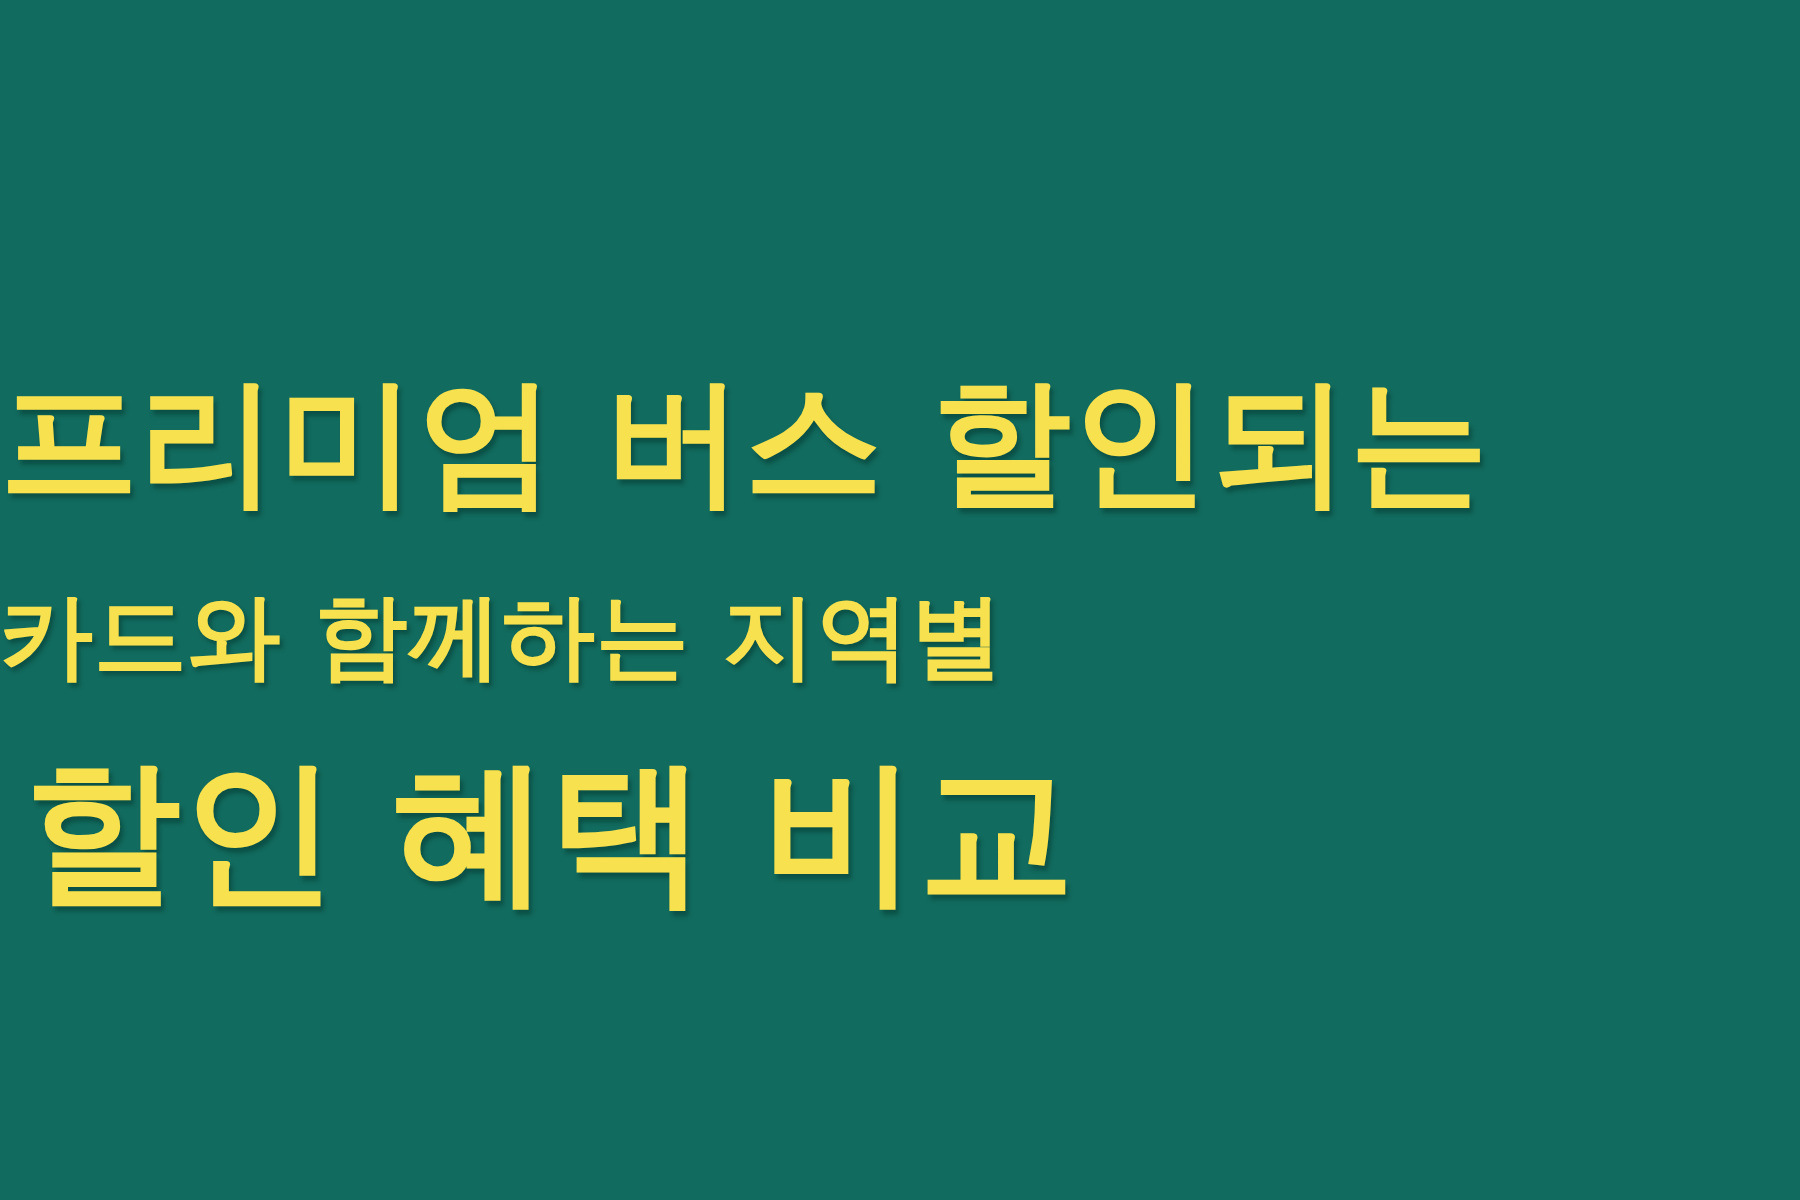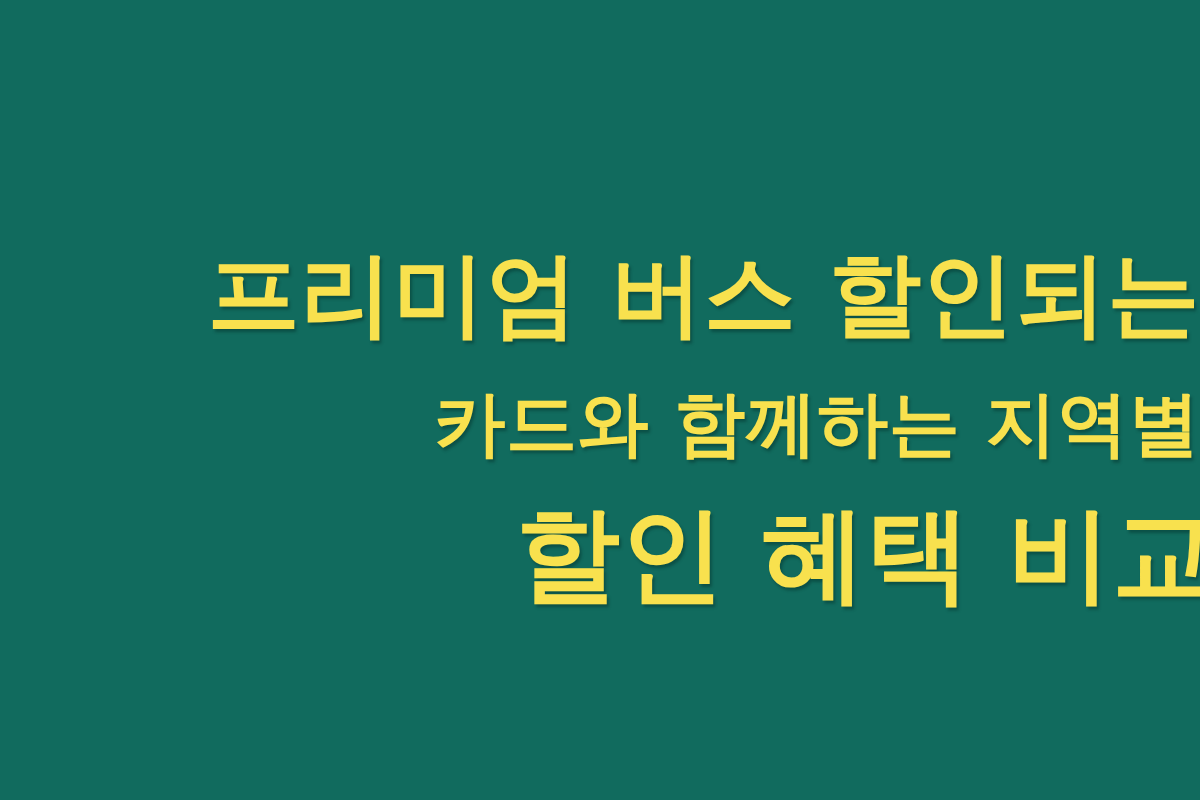--- a/index.html
+++ b/index.html
@@ -33,21 +33,21 @@
     justify-content: center;
     width: 1200px;
     
     padding-top: 48px;
     box-sizing: border-box;
   }
 
   .headline-line {
     display: block;
     width: 100%;
-    text-align: right;
+    text-align: left;
     color: #F8E14E;
     font-family: "DejaVu Sans", "Liberation Sans", sans-serif;
     font-weight: 700;
     font-size: 104px;
     line-height: 130px;
     letter-spacing: 0.5px;
     white-space: nowrap;
     text-shadow: 2px 3px 3px rgba(0, 40, 34, 0.40);
     -webkit-font-smoothing: antialiased;
   }
@@ -62,19 +62,19 @@
 </style>
 </head>
 <body>
 
 <div class="banner" style="background-color: rgb(17, 107, 94);">
 
   <div class="headline">
 
     <span class="headline-line line-wide" style="color: rgb(248, 225, 78); text-shadow: rgba(0, 40, 34, 0.4) 2px 3px 3px; font-size: 92.2443px;">프리미엄 버스 할인되는</span>
 
-    <span class="headline-line line-wide" style="color: rgb(248, 225, 78); text-shadow: rgba(0, 40, 34, 0.4) 2px 3px 3px; font-size: 71px;">카드와 함께하는 지역별</span>
+    <span class="headline-line line-wide" style="color: rgb(248, 225, 78); text-shadow: rgba(0, 40, 34, 0.4) 2px 3px 3px; font-size: 62px;">카드와 함께하는 지역별</span>
 
     <span class="headline-line line-short" style="color: rgb(248, 225, 78); text-shadow: rgba(0, 40, 34, 0.4) 2px 3px 3px; margin-left: 33px;">할인 혜택 비교</span>
 
   </div>
 
 </div>
 
 </body></html>

